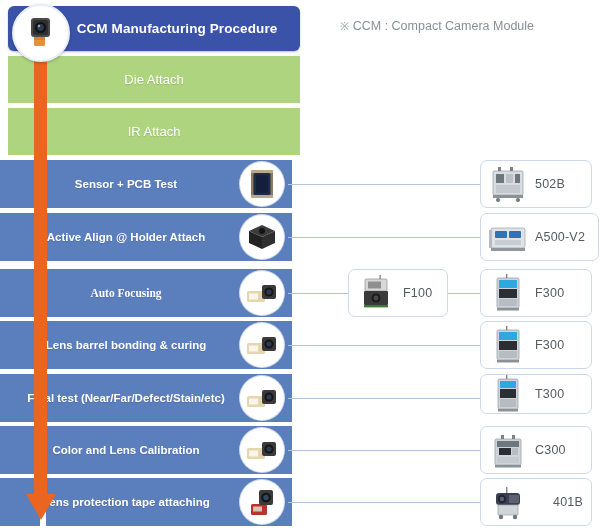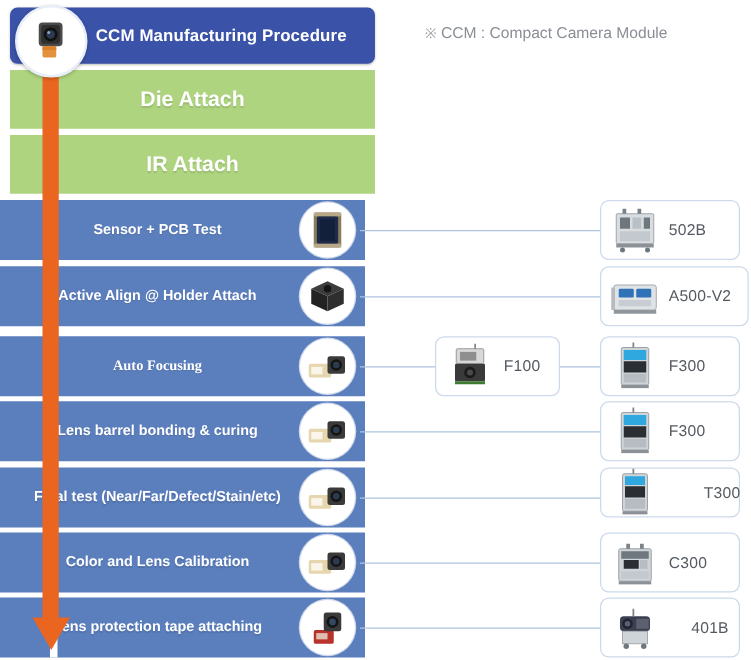--- a/index.html
+++ b/index.html
@@ -27,21 +27,21 @@
     color:#ffffff;
     box-shadow:0 1px 2px rgba(0,0,0,.25);
   }
   .row-header .row-label{
     font-size:13.5px;font-weight:bold;letter-spacing:.1px;
     color:#ffffff;padding-left:46px;
   }
 
   .row-green{background:#aed47f;}
   .row-green .row-label{
-    font-size:17px;font-weight:bold;color:#ffffff;
+    font-size:13px;font-weight:normal;color:#ffffff;
     text-shadow:0 1px 1px rgba(0,0,0,.12);
   }
 
   .row-blue{background:#5b7ebd;}
   .row-blue .row-label{
     font-size:11.5px;font-weight:bold;color:#ffffff;
     text-shadow:0 1px 1px rgba(0,0,0,.12);
   }
   .row-blue .row-label{padding-right:40px;}
 
@@ -323,21 +323,21 @@
         <rect x="12" y="8" width="18" height="8" fill="#2fa8e0"></rect>
         <rect x="12" y="17" width="18" height="9" fill="#2b2f33"></rect>
         <rect x="12" y="27" width="18" height="7" fill="#b6bcc1"></rect>
         <rect x="19" y="2" width="1.4" height="4" fill="#7b8288"></rect>
         <rect x="10" y="36" width="22" height="2.5" fill="#8b9197"></rect>
       </svg>
     </span>
     <span class="eq-name">F300</span>
   </div>
 
-  <div class="eq-box" style="left:480px;top:374px;width:112px;height:40px;gap:28px;">
+  <div class="eq-box" style="left:480px;top:374px;width:112px;height:40px;">
     <span class="eq-pic">
       <svg width="42" height="42" viewBox="0 0 42 42" aria-hidden="true">
         <rect x="11" y="6" width="20" height="30" rx="1.5" fill="#cfd4d8" stroke="#9aa1a7" stroke-width="0.8"></rect>
         <rect x="13" y="8" width="16" height="7" fill="#2fa8e0"></rect>
         <rect x="13" y="16" width="16" height="9" fill="#2b2f33"></rect>
         <rect x="13" y="26" width="16" height="8" fill="#b6bcc1"></rect>
         <rect x="19" y="2" width="1.4" height="4" fill="#7b8288"></rect>
         <rect x="11" y="36" width="20" height="2.5" fill="#8b9197"></rect>
       </svg>
     </span>

